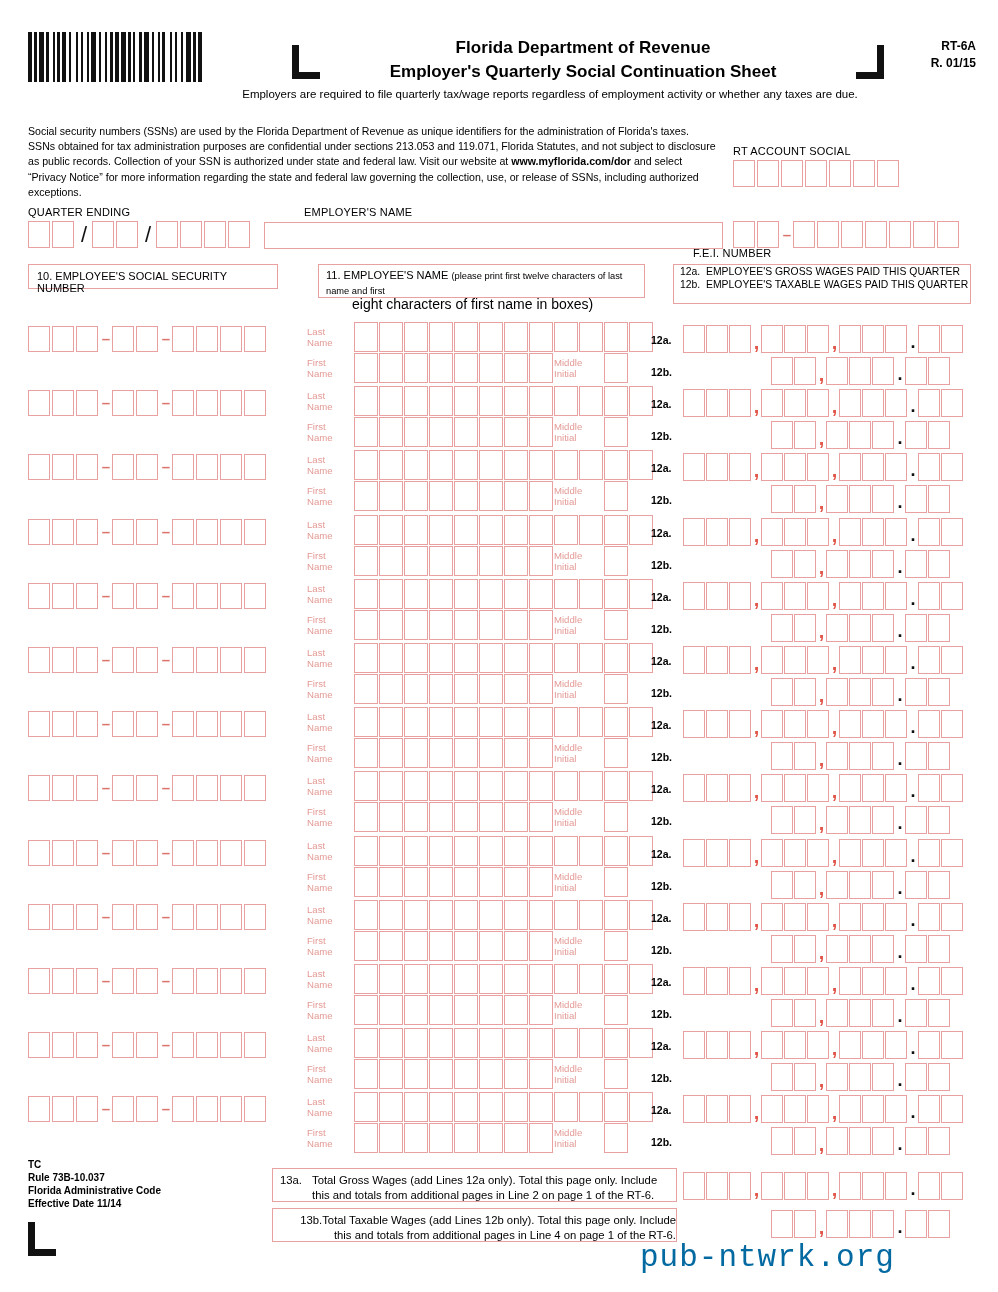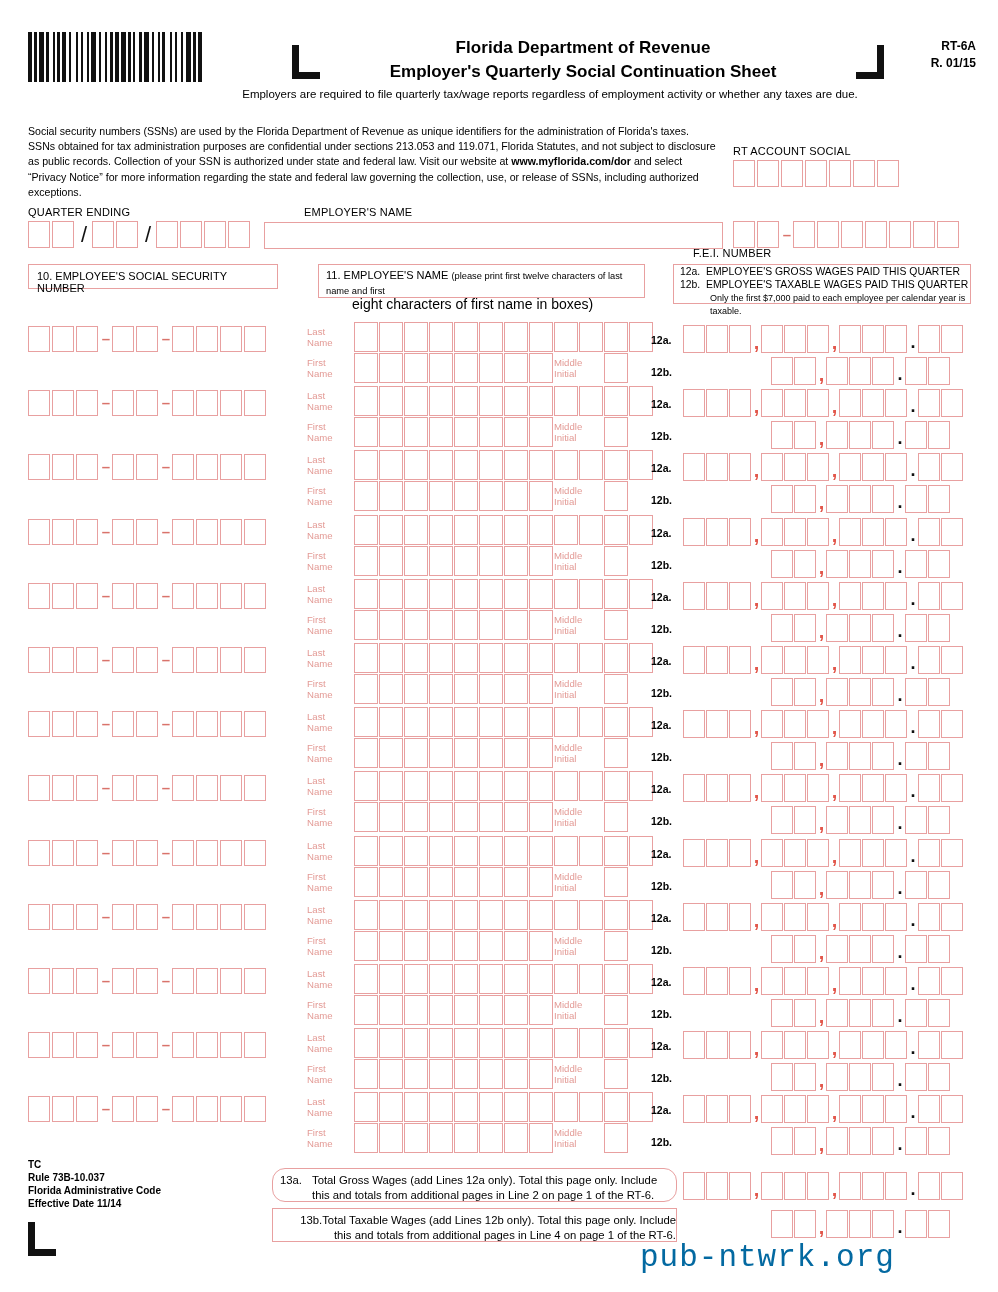--- a/index.html
+++ b/index.html
@@ -117,21 +117,21 @@
   .wage-line{font-size:0;white-space:nowrap;height:32px;}
   .wage-line .wlab{
     display:inline-block;width:32px;font-size:10.5px;font-weight:bold;
     vertical-align:top;padding-top:9px;
   }
   .wage-line .bx{margin-right:1px;}
 
   
   #footer-note{position:absolute;left:28px;top:1158px;font-size:10px;font-weight:bold;line-height:13px;}
   .tot-sec{position:absolute;box-sizing:border-box;border:1px solid #e8a0a0;background:#fff;}
-  #tot-13a{left:272px;top:1168px;width:405px;height:34px;border-radius:13px;}
+  #tot-13a{left:272px;top:1168px;width:405px;height:34px;}
   #tot-13b{left:272px;top:1208px;width:405px;height:34px;text-align:right;}
   .tot-sec .t{padding:4px 0 0 7px;font-size:11.3px;line-height:14.5px;}
   .tot-sec .t em{font-style:normal;display:inline-block;width:32px;}
   .tot-sec .t .ind{display:block;padding-left:32px;}
 
   #watermark{
     position:absolute;left:640px;top:1240px;font-family:"Liberation Mono", monospace;
     font-size:31px;color:#0369a1;letter-spacing:1px;white-space:nowrap;
   }
 </style>
@@ -246,21 +246,20 @@
     </div>
   </div>
 
   <div class="sec" id="sec-12">
     <div class="r">
       <em>12a.</em><span>EMPLOYEE'S GROSS WAGES PAID THIS QUARTER</span>
     </div>
     <div class="r">
       <em>12b.</em><span>EMPLOYEE'S TAXABLE WAGES PAID THIS QUARTER</span>
     </div>
-    <div class="r note">Only the first $7,000 paid to each employee per calendar year is taxable.</div>
   </div>
 
   <div id="rows-host">
       <div class="ssn-row" style="top:326px"><span class="bx sq"></span><span class="bx sq"></span><span class="bx sq"></span><span class="dash">–</span><span class="bx sq"></span><span class="bx sq"></span><span class="dash">–</span><span class="bx sq"></span><span class="bx sq"></span><span class="bx sq"></span><span class="bx sq"></span></div>
       <div class="name-blk" style="top:322px">
         <div class="name-line"><span class="tag"><u>Last</u><u>Name</u></span><span class="bx nm"></span><span class="bx nm"></span><span class="bx nm"></span><span class="bx nm"></span><span class="bx nm"></span><span class="bx nm"></span><span class="bx nm"></span><span class="bx nm"></span><span class="bx nm"></span><span class="bx nm"></span><span class="bx nm"></span><span class="bx nm"></span></div>
         <div class="name-line"><span class="tag"><u>First</u><u>Name</u></span><span class="bx nm"></span><span class="bx nm"></span><span class="bx nm"></span><span class="bx nm"></span><span class="bx nm"></span><span class="bx nm"></span><span class="bx nm"></span><span class="bx nm"></span><span class="mi-tag"><u>Middle</u><u>Initial</u></span><span class="bx nm"></span></div>
       </div>
       <div class="wage-blk" style="top:325px">
         <div class="wage-line"><span class="wlab">12a.</span><span class="bx wg"></span><span class="bx wg"></span><span class="bx wg"></span><span class="comma">,</span><span class="bx wg"></span><span class="bx wg"></span><span class="bx wg"></span><span class="comma">,</span><span class="bx wg"></span><span class="bx wg"></span><span class="bx wg"></span><span class="dot">.</span><span class="bx wg"></span><span class="bx wg"></span></div>

